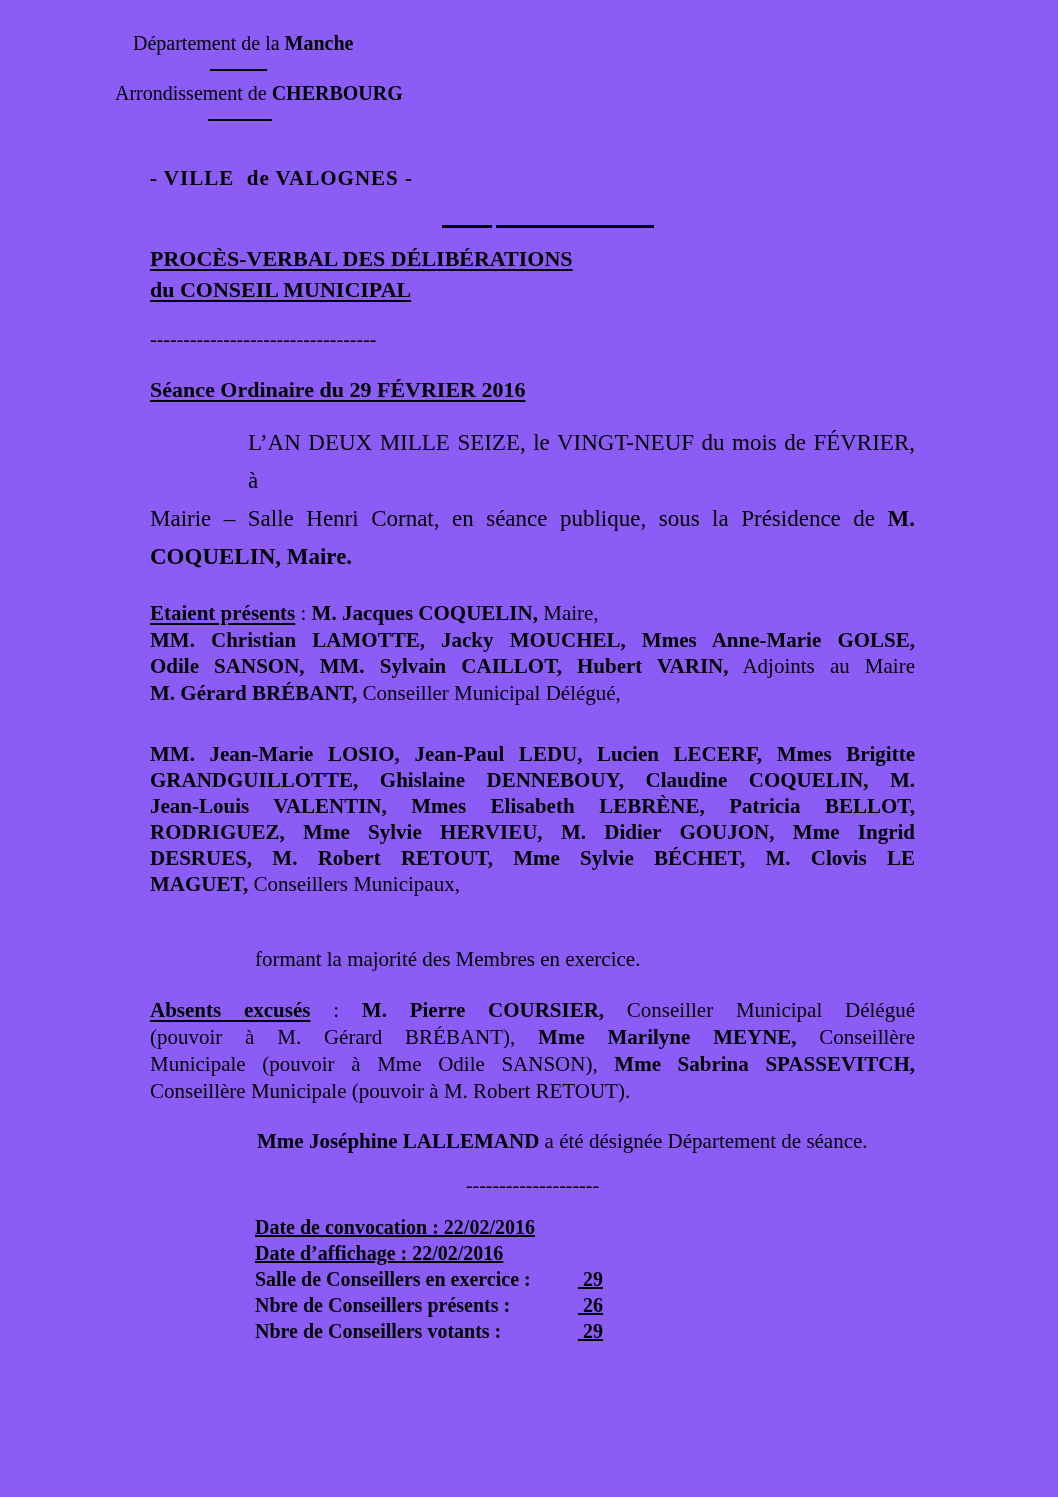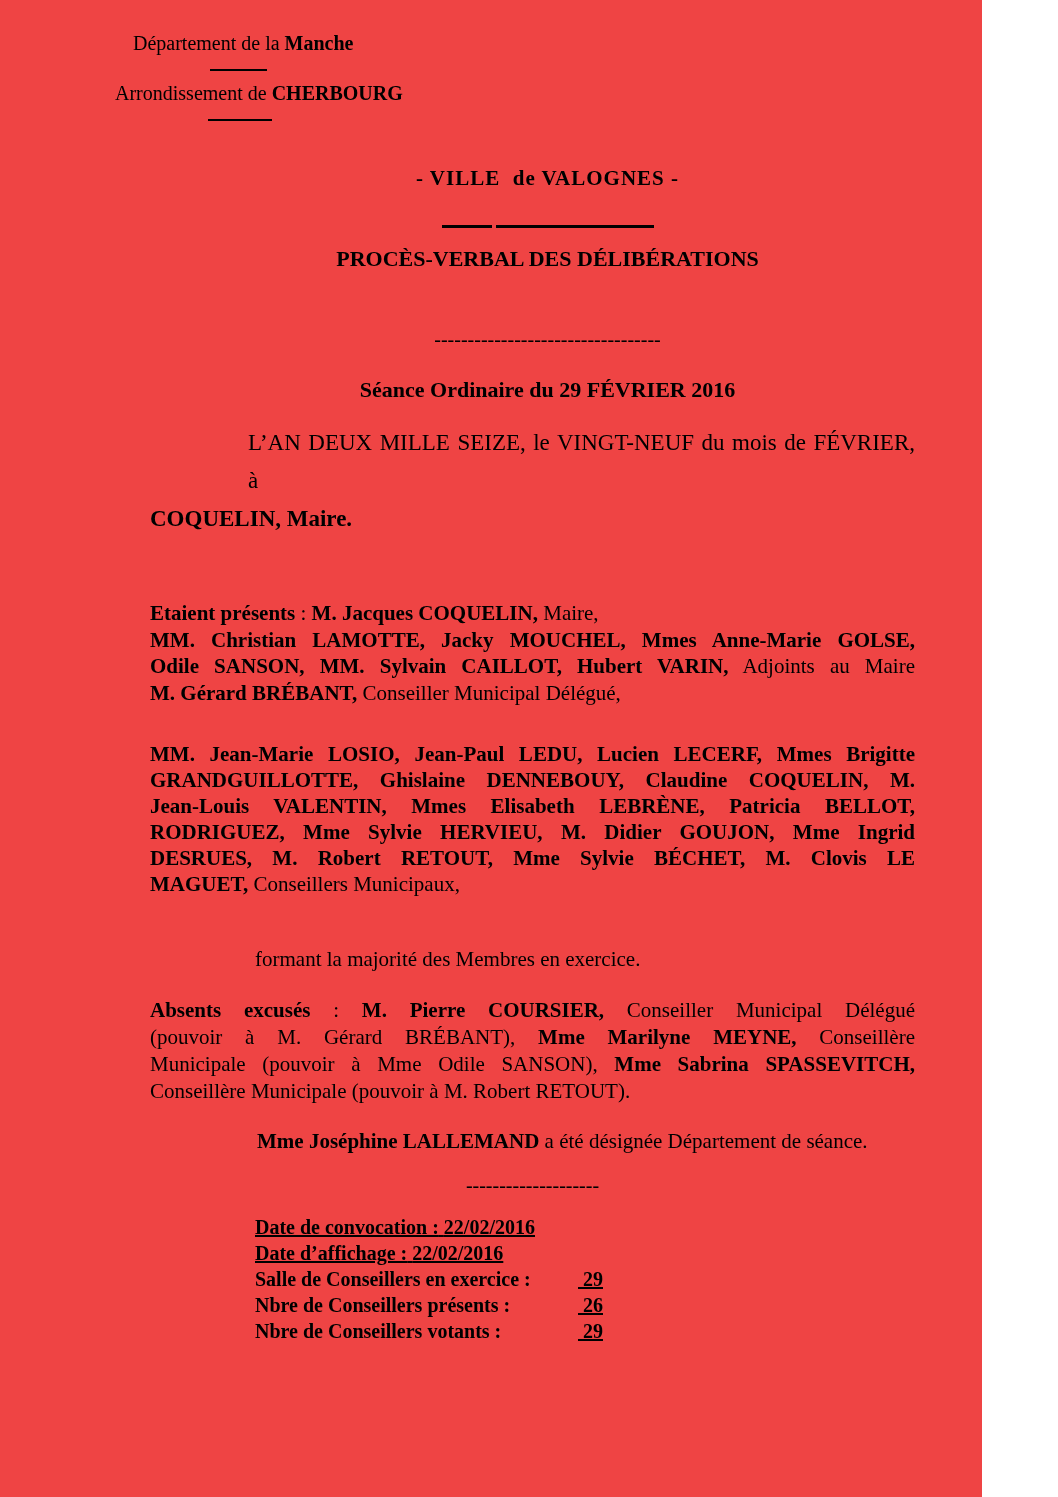--- a/index.html
+++ b/index.html
@@ -1,35 +1,35 @@
 <!DOCTYPE html>
 <html><head>
 <meta charset="utf-8">
 <style>
   html,body{margin:0;padding:0;background:#fff;}
   .page{
     position:relative;
-    width:982px;
+    width:1058px;
     height:1497px;
-    background:#ef4444;
+    background:#8b5cf6;
     color:#000;
     font-family:"Liberation Serif","DejaVu Serif",serif;
     overflow:hidden;
   }
   .abs{position:absolute;}
   .b{font-weight:bold;}
-  .u{text-decoration-thickness:2px;text-underline-offset:3px;}
+  .u{text-decoration:underline;text-decoration-thickness:2px;text-underline-offset:3px;}
 
   
   .hdr-line{font-size:20px;line-height:24px;white-space:pre;}
   .hrule{background:#000;height:2px;}
 
   
   .titlewrap{left:150px;top:0;width:795px;height:440px;}
-  .titlewrap > div{position:absolute;width:100%;text-align:center;}
+  .titlewrap > div{position:absolute;width:100%;}
   .city{top:166px;font-size:21px;font-weight:bold;letter-spacing:1px;white-space:pre;}
   .uline{top:225px;display:flex;justify-content:center;gap:4px;}
   .uline .seg{display:block;height:3px;background:#000;}
   .uline .s1{width:50px;}
   .uline .s2{width:158px;}
   .doctitle{top:243px;font-size:22px;font-weight:bold;line-height:31px;}
   .dash1{top:328px;font-size:20px;letter-spacing:0px;}
   .seance{top:377px;font-size:22px;font-weight:bold;}
 
   
@@ -60,27 +60,28 @@
   <div class="abs hrule" style="left:210px;top:69px;width:57px;"></div>
   <div class="abs hdr-line" style="left:115px;top:81px;"><span>Arrondissement de </span><span class="b">CHERBOURG</span></div>
   <div class="abs hrule" style="left:208px;top:119px;width:64px;"></div>
 
   <div class="abs titlewrap">
     <div class="city">- VILLE  de VALOGNES -</div>
     <div class="uline">
         <span class="seg s1"></span>
         <span class="seg s2"></span>
       </div>
-    <div class="doctitle"><span class="u">PROCÈS-VERBAL DES DÉLIBÉRATIONS</span><br></div>
+    <div class="doctitle"><span class="u">PROCÈS-VERBAL DES DÉLIBÉRATIONS</span><br><span class="u">du CONSEIL MUNICIPAL</span></div>
     <div class="dash1">----------------------------------</div>
     <div class="seance"><span class="u">Séance Ordinaire du 29 FÉVRIER 2016</span></div>
   </div>
 
   <div class="abs blk intro">
       <div class="line just ind"><span>L’AN DEUX MILLE SEIZE, le VINGT-NEUF du mois de FÉVRIER, à</span></div>
+      <div class="line just"><span>Mairie – Salle Henri Cornat, en séance publique, sous la Présidence de </span><span class="b">M.</span></div>
       <div class="line"><span class="b">COQUELIN, Maire.</span></div>
     </div>
 
   <div class="abs blk pa">
       <div class="line"><span class="b u">Etaient présents</span><span> : </span><span class="b">M. Jacques COQUELIN,</span><span> Maire,</span></div>
       <div class="line just"><span class="b">MM. Christian LAMOTTE, Jacky MOUCHEL, Mmes Anne-Marie GOLSE,</span></div>
       <div class="line just"><span class="b">Odile SANSON, MM. Sylvain CAILLOT, Hubert VARIN,</span><span> Adjoints au Maire</span></div>
       <div class="line"><span class="b">M. Gérard BRÉBANT,</span><span> Conseiller Municipal Délégué,</span></div>
     </div>
   <div class="abs blk pb">

